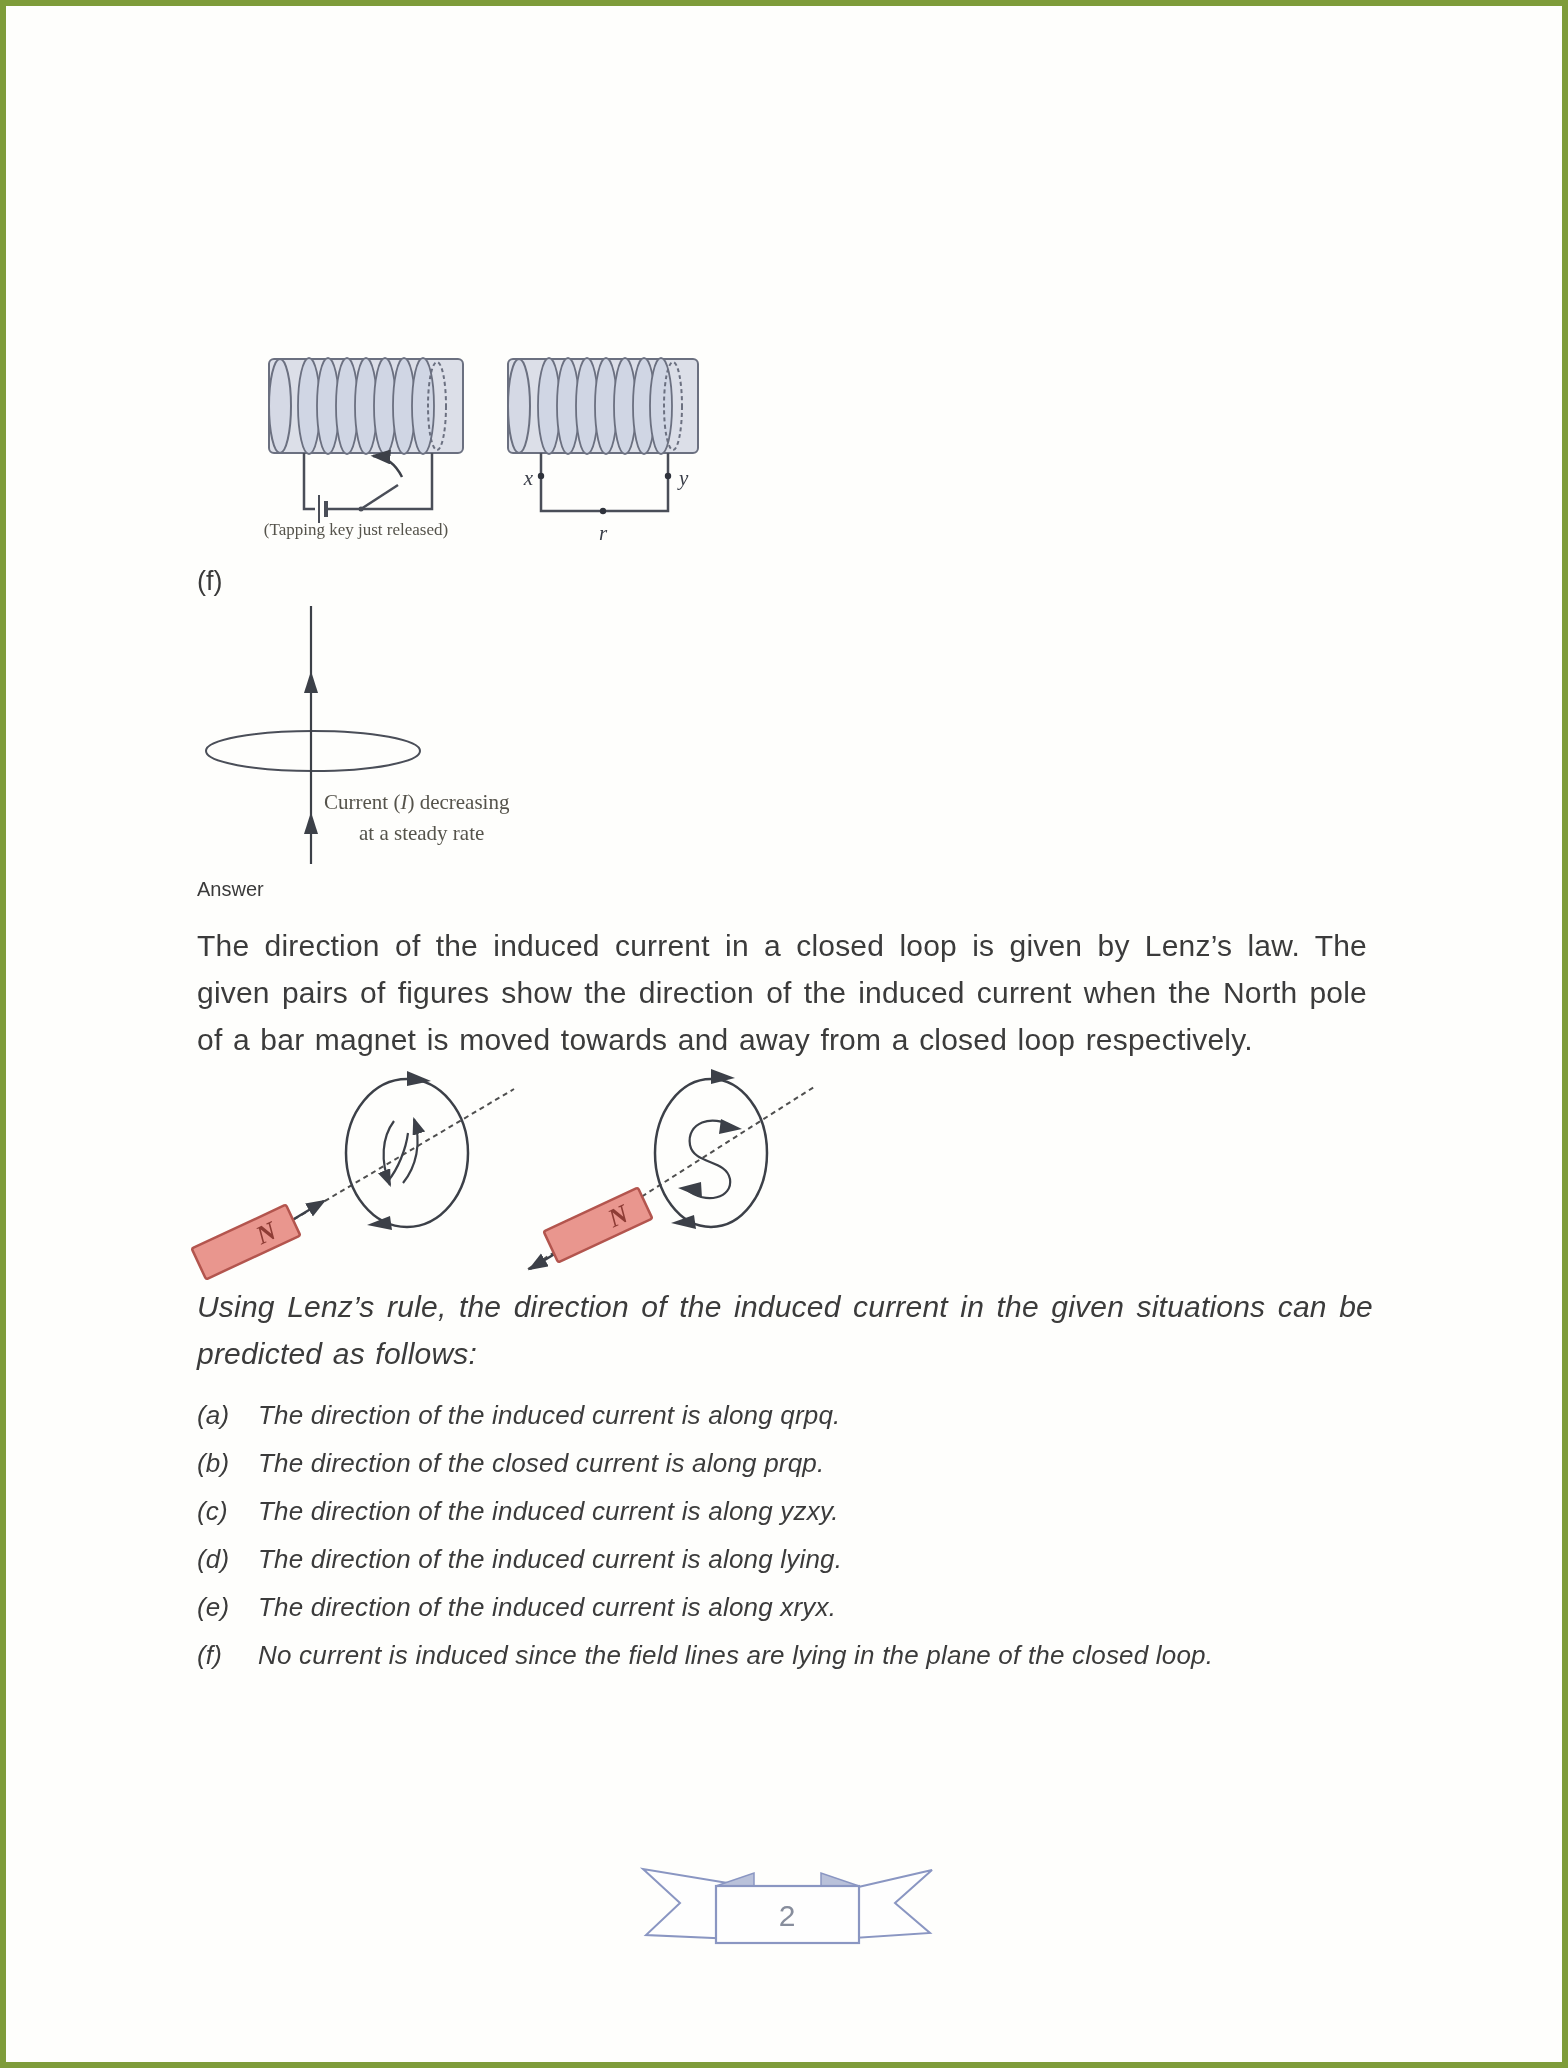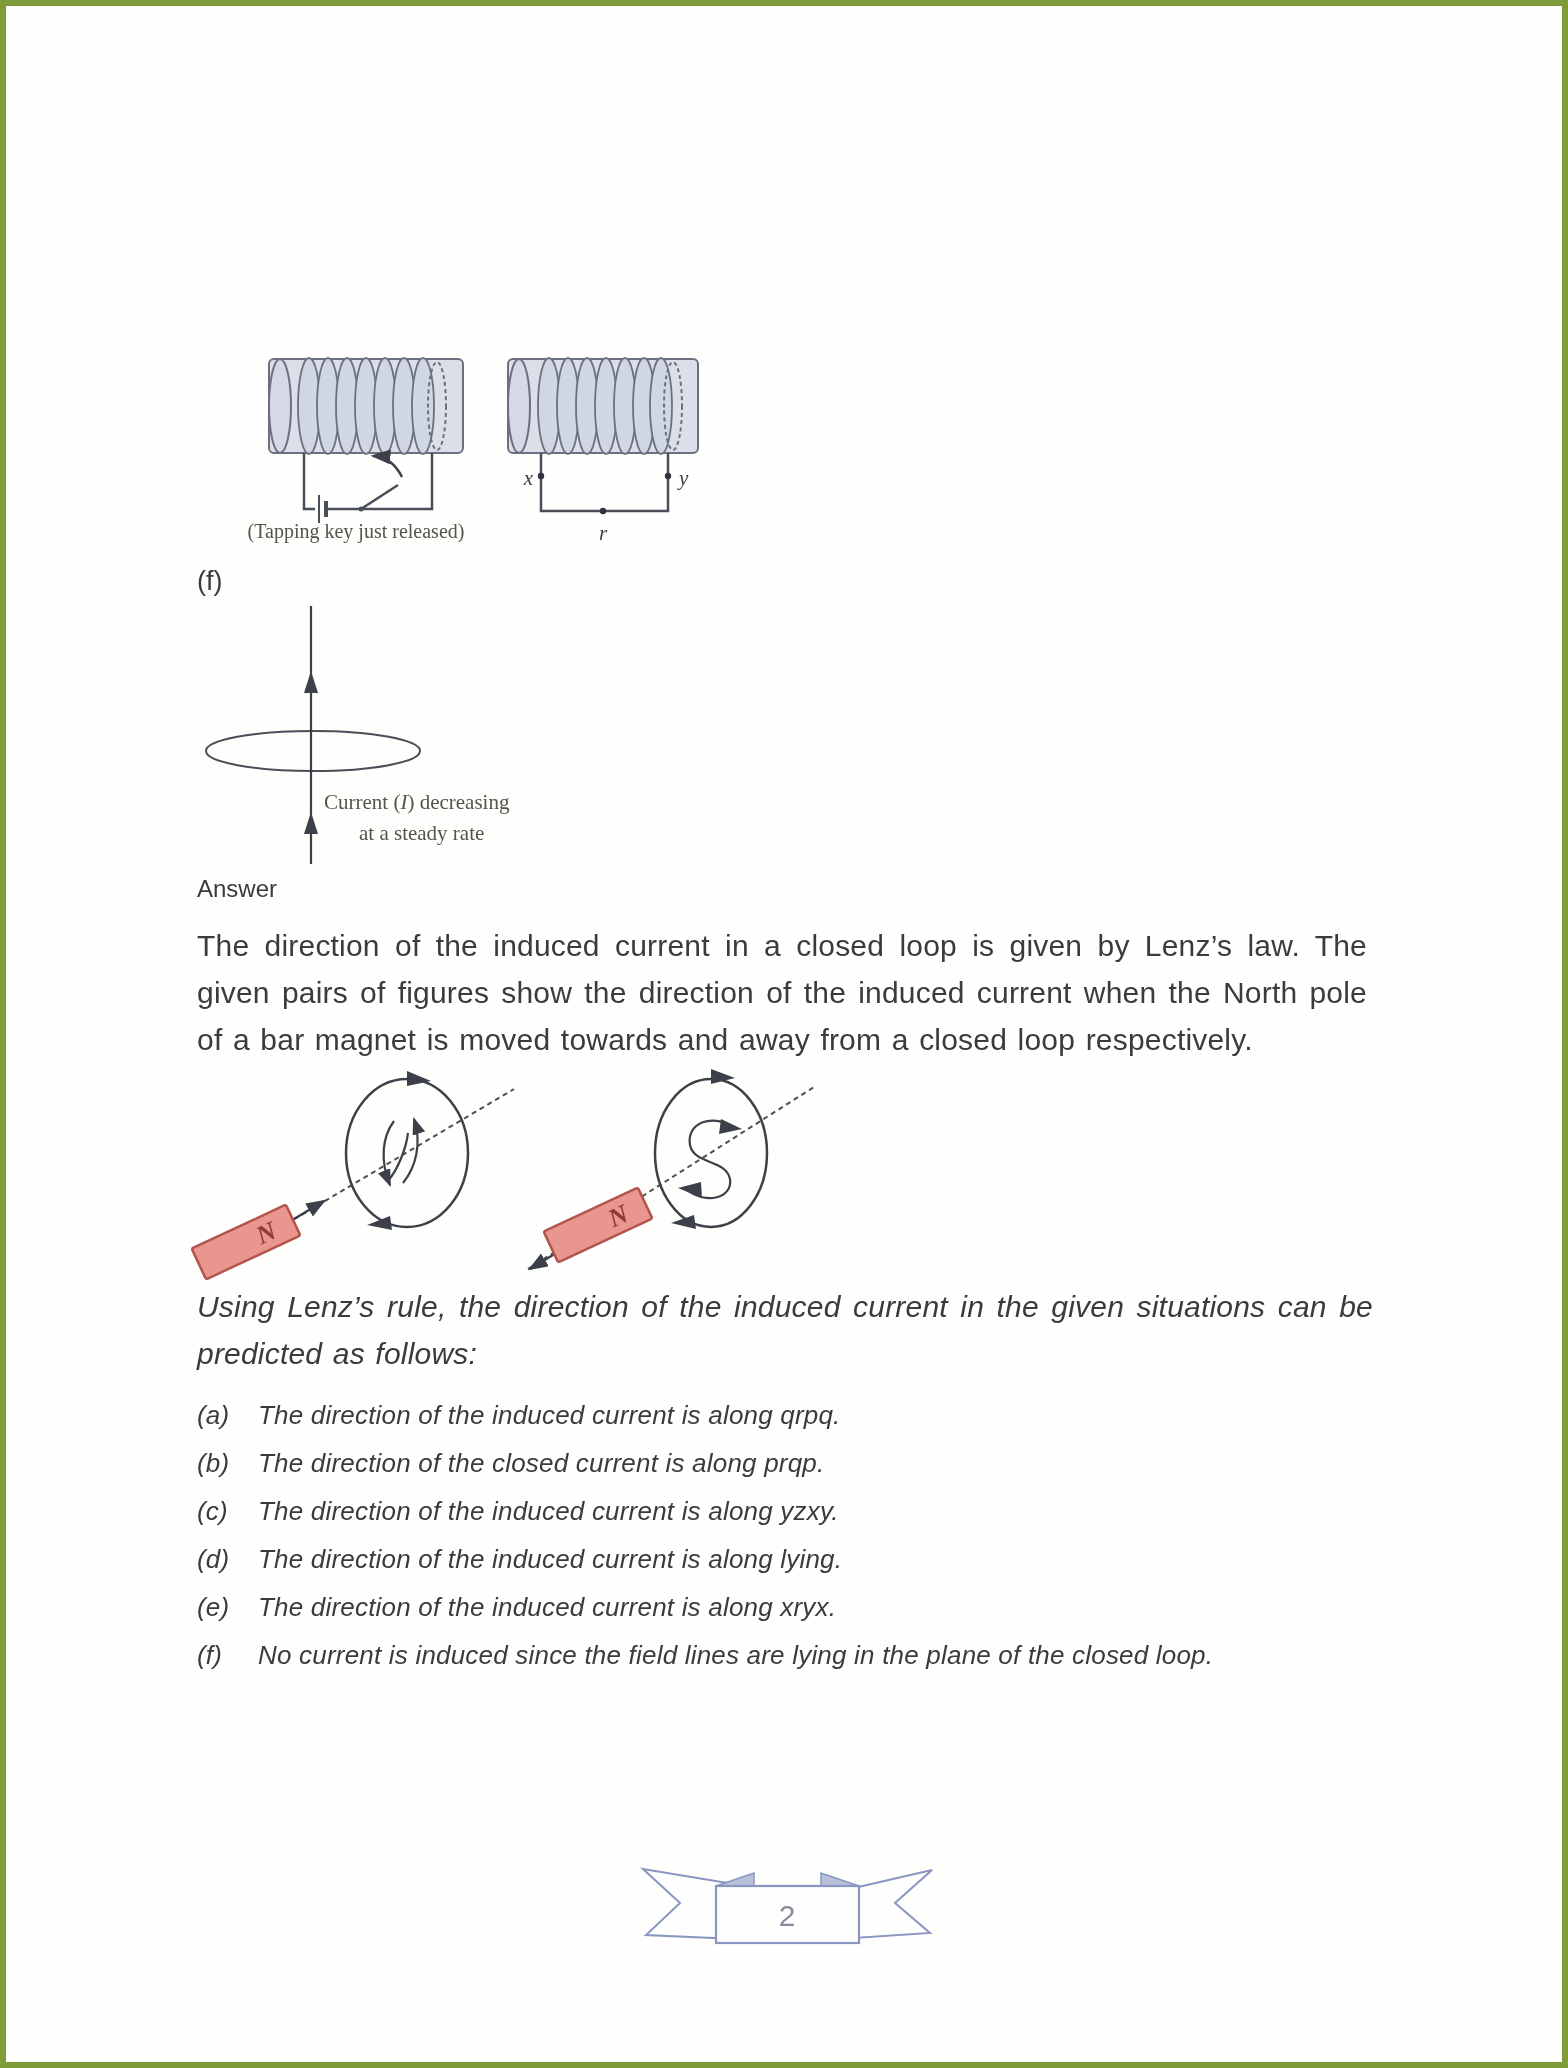--- a/index.html
+++ b/index.html
@@ -9,25 +9,25 @@
     background:#fefefc;
     border:6px solid #7e9c3a;
     box-sizing:border-box;
     overflow:hidden;
     font-family:"Liberation Sans","DejaVu Sans",sans-serif;
     color:#3b3b3b;
   }
   .abs{position:absolute;}
   .fig-caption{
     font-family:"Liberation Serif","DejaVu Serif",serif;
-    font-size:20px;color:#55534b;text-align:center;
+    font-size:17px;color:#55534b;text-align:center;
   }
   .item-label-f{font-size:27px;color:#3a3a3a;}
   #answer-block{left:191px;top:866px;width:1170px;}
-  #answer-heading{font-size:24px;line-height:34px;font-weight:400;margin:0;color:#3b3b3b;}
+  #answer-heading{font-size:20px;line-height:34px;font-weight:400;margin:0;color:#3b3b3b;}
   .body-par{
     font-size:30px;line-height:47px;margin:0;
     text-align:justify;word-spacing:2px;letter-spacing:0.2px;color:#3b3b3b;
   }
   #intro-par{margin-top:16px;}
   #lenz-block{left:191px;top:1277px;width:1176px;font-style:italic;}
   #items-list{margin:14px 0 0 0;padding:0;list-style:none;}
   .ans-item{display:flex;line-height:48px;font-size:26px;letter-spacing:0.2px;}
   .ans-item .lbl{width:61px;flex-shrink:0;}
   svg text{font-family:"Liberation Serif","DejaVu Serif",serif;}

